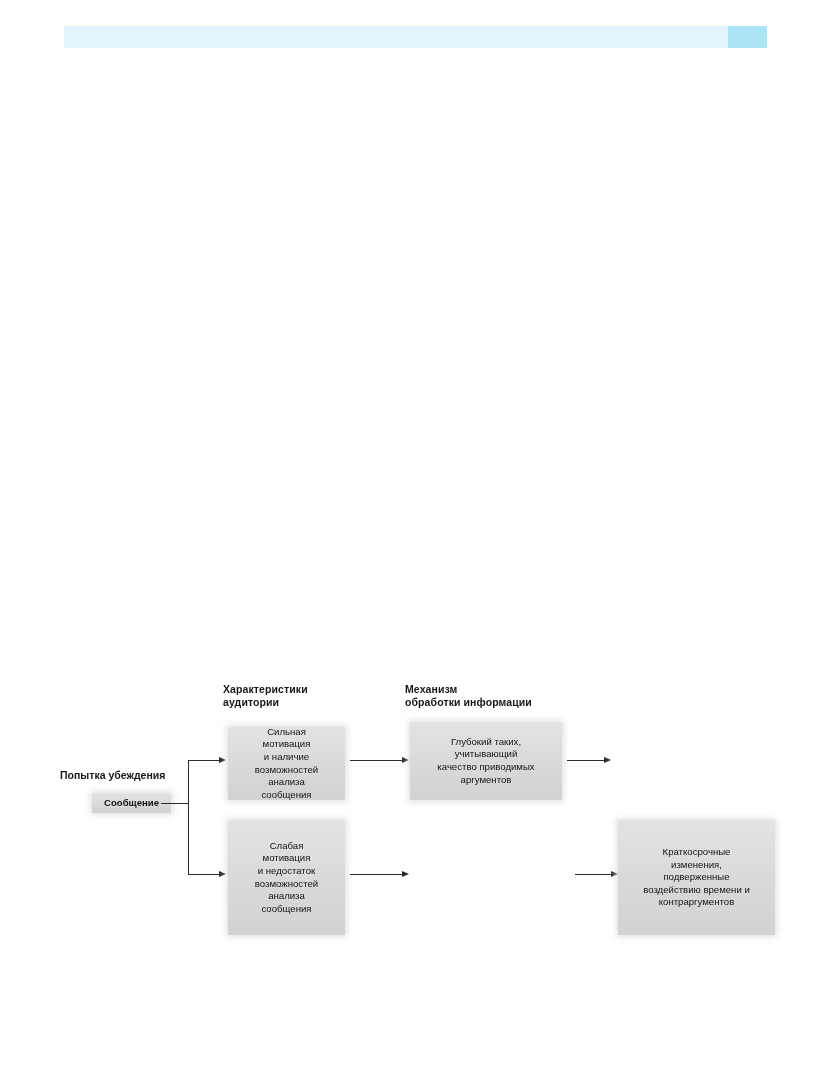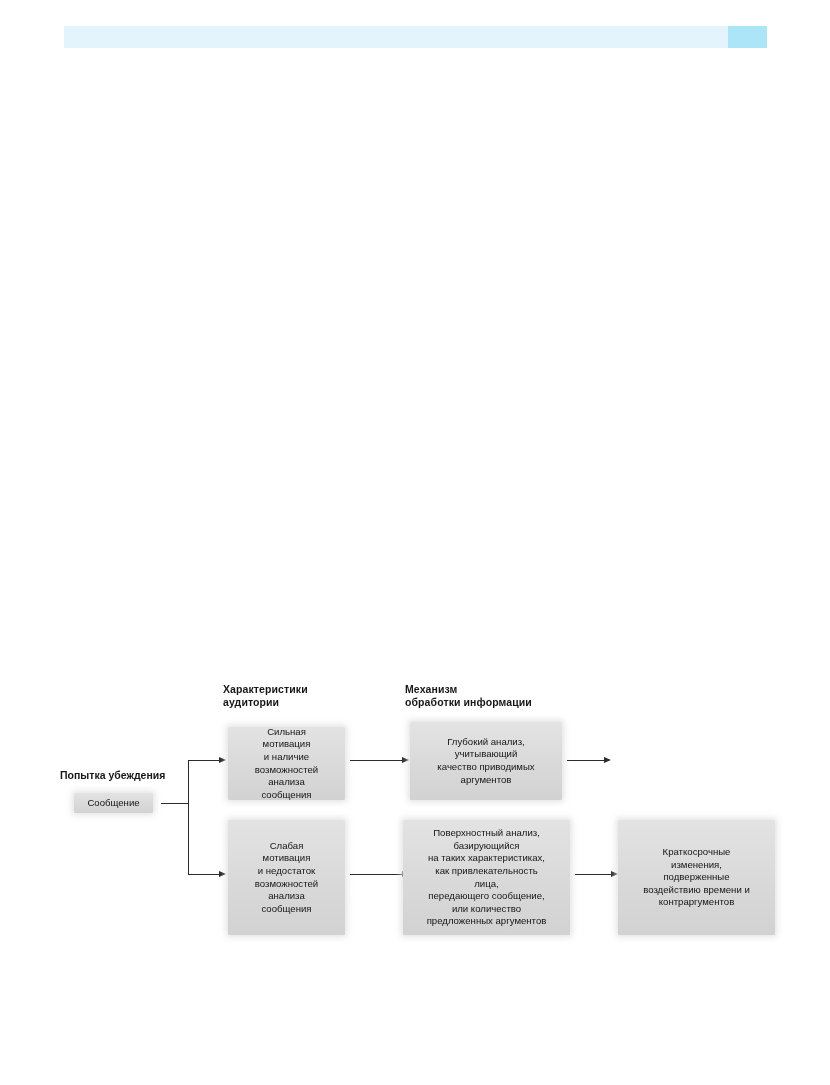--- a/index.html
+++ b/index.html
@@ -122,64 +122,57 @@
 
   <div class="col-heading" style="left:223px; top:683px; width:126px;">Характеристики
 аудитории</div>
 
   <div class="col-heading" style="left:405px; top:683px; width:162px;">Механизм
 обработки информации</div>
 
 
   <div class="lead-label" style="left:60px; top:769px;">Попытка убеждения</div>
 
-  <div class="node-box" style="left:74px; top:793px; width:79px; height:20px;">Сообщение</div>
+  <div class="node-box" style="left:92px; top:793px; width:79px; height:20px;font-weight:bold;">Сообщение</div>
 
   <div class="line-h" style="left:161px; top:803px; width:27px;"></div>
   <div class="line-v" style="left:188px; top:760px; height:114px;"></div>
 
   <div class="line-h" style="left:188px; top:760px; width:32px;"></div>
   <div class="arrow-head" style="left:219px; top:756.5px;"></div>
 
   <div class="line-h" style="left:188px; top:874px; width:32px;"></div>
   <div class="arrow-head" style="left:219px; top:870.5px;"></div>
 
   <div class="node-box" style="left:228px; top:727px; width:117px; height:73px;">Сильная мотивация
 и наличие
 возможностей
 анализа сообщения</div>
 
   <div class="line-h" style="left:350px; top:760px; width:53px;"></div>
   <div class="arrow-head" style="left:402px; top:756.5px;"></div>
 
-  <div class="node-box" style="left:410px; top:722px; width:152px; height:78px;">Глубокий анализ,
+  <div class="node-box" style="left:410px; top:722px; width:152px; height:78px;">Глубокий таких,
 учитывающий
 качество приводимых
 аргументов</div>
 
   <div class="line-h" style="left:567px; top:760px; width:38px;"></div>
   <div class="arrow-head" style="left:604px; top:756.5px;"></div>
 
 
   <div class="node-box" style="left:228px; top:820px; width:117px; height:115px;">Слабая мотивация
 и недостаток
 возможностей
 анализа
 сообщения</div>
 
   <div class="line-h" style="left:350px; top:874px; width:53px;"></div>
   <div class="arrow-head" style="left:402px; top:870.5px;"></div>
 
-  <div class="node-box" style="left:403px; top:820px; width:167px; height:115px;">Поверхностный анализ,
-базирующийся
-на таких характеристиках,
-как привлекательность лица,
-передающего сообщение,
-или количество
-предложенных аргументов</div>
 
   <div class="line-h" style="left:575px; top:874px; width:37px;"></div>
   <div class="arrow-head" style="left:611px; top:870.5px;"></div>
 
   <div class="node-box" style="left:618px; top:820px; width:157px; height:115px;">Краткосрочные
 изменения,
 подверженные
 воздействию времени и
 контраргументов</div>
 

